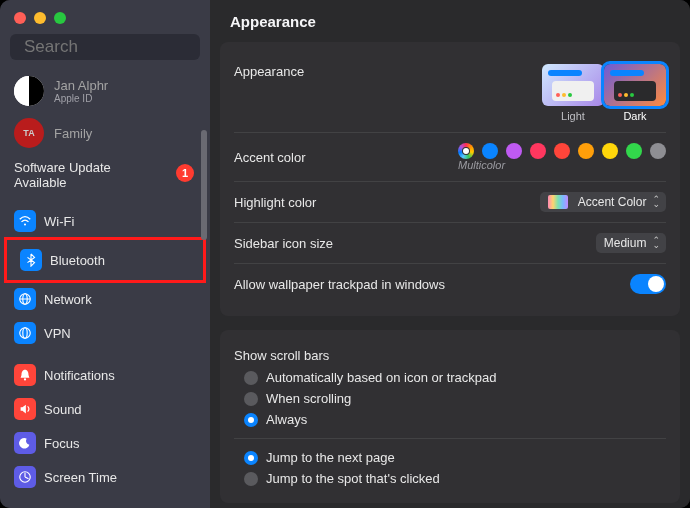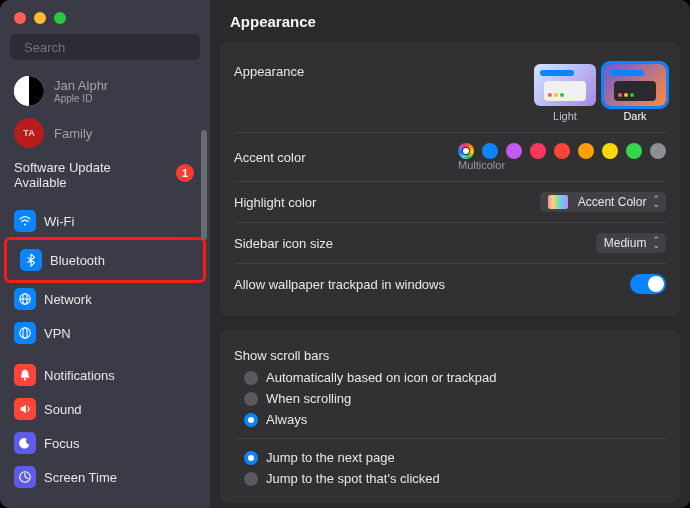--- a/index.html
+++ b/index.html
@@ -7,51 +7,51 @@
 .window { width: 690px; height: 508px; display: flex; background: #2a2a2c; border-radius: 10px; overflow: hidden; position: relative; }
 .sidebar { width: 210px; background: #3a3b46; display: flex; flex-direction: column; padding: 0; position: relative; }
 .traffic { display: flex; gap: 8px; padding: 12px 14px 6px; }
 .dot { width: 12px; height: 12px; border-radius: 50%; }
 .dot.red { background: #ff5f57; }
 .dot.yellow { background: #febc2e; }
 .dot.green { background: #28c840; }
 .search-wrap { padding: 4px 10px 10px; }
 .search { display: flex; align-items: center; background: #2b2c36; border-radius: 6px; padding: 4px 8px; height: 26px; }
 .search svg { margin-right: 6px; }
-.search input { background: transparent; border: none; color: #fdba74; font-size: 13px; outline: none; flex: 1; }
+.search input { background: transparent; border: none; color: #fdba74; font-size: 17px; outline: none; flex: 1; }
 .sb-scroll { flex: 1; overflow: hidden; padding: 0 6px; position: relative; }
 .sb-scrollbar { position: absolute; right: 3px; top: 60px; width: 6px; height: 110px; background: #6a6a72; border-radius: 3px; }
 .user-row { display: flex; align-items: center; padding: 6px 8px; border-radius: 6px; }
 .avatar { width: 30px; height: 30px; border-radius: 50%; margin-right: 10px; display: flex; align-items: center; justify-content: center; }
 .avatar.yy { background: #fff; }
 .avatar.yy .yin { width: 30px; height: 30px; border-radius: 50%; background: conic-gradient(#000 0 50%, #fff 50% 100%); }
 .avatar.fam { background: #b91c1c; color:#ccc; font-size:9px; font-weight:600; }
 .user-name { color: #a3a3a3; font-size: 13px; font-weight: 500; }
 .user-sub { color: #a0a0a8; font-size: 10px; }
 .sb-item { display: flex; align-items: center; padding: 6px 8px; border-radius: 6px; color: #e8e8e8; font-size: 13px; position: relative; cursor: default; }
 .sb-item .icon { width: 22px; height: 22px; border-radius: 5px; margin-right: 8px; display: flex; align-items: center; justify-content: center; font-size: 14px; color:#fff; }
 .sb-update { color: #e8e8e8; font-size: 13px; padding: 6px 8px; position: relative; }
 .badge { position: absolute; right: 10px; top: 10px; width: 18px; height: 18px; background: #ff3b30; border-radius: 50%; color: #fff; font-size: 11px; font-weight: 600; display: flex; align-items: center; justify-content: center; }
 .sb-group-gap { height: 8px; }
-.highlight-box { border: 3px solid #ff1a1a; border-radius: 6px; margin: -1px -2px; padding: 3px 5px; }
+.highlight-box { border: 3px solid #ff1a1a; border-radius: 0; margin: -1px -2px; padding: 3px 5px; }
 .ic-blue { background: #0a84ff; }
 .ic-red { background: #ff453a; }
 .ic-purple { background: #5e5ce6; }
 
 .main { flex: 1; background: #2a2a2c; display: flex; flex-direction: column; overflow: hidden; }
 .titlebar { height: 44px; display: flex; align-items: center; padding: 0 20px; }
 .titlebar h1 { color: #f5f5f7; font-size: 15px; font-weight: 600; }
 .content { padding: 0 10px 10px 10px; overflow: hidden; }
 .panel { background: #313033; border-radius: 8px; padding: 14px 14px; margin-bottom: 14px; }
 .row { display: flex; align-items: center; padding: 8px 0; font-size: 13px; color: #e8e8e8; }
 .row .label { flex: 0 0 auto; }
 .row .spacer { flex: 1; }
 .divider { height: 1px; background: #424244; margin: 2px 0; }
 
-.appearance-opts { display: flex; gap: 8px; }
+.appearance-opts { display: flex; gap: 0; }
 .ap-opt { width: 62px; text-align: center; }
 .ap-thumb { width: 62px; height: 42px; border-radius: 6px; margin-bottom: 4px; position: relative; overflow: hidden; }
 .ap-thumb.light { background: linear-gradient(135deg,#cfe8ff,#a887e8); }
 .ap-thumb.dark { background: linear-gradient(135deg,#6a5cd8,#ff8a3d); }
 .ap-thumb.auto { background: linear-gradient(90deg,#cfe8ff 0 50%,#6a5cd8 50% 100%); }
 .ap-thumb .winlet { position:absolute; bottom:5px; left:10px; width:42px; height:20px; border-radius:4px; }
 .ap-thumb.light .winlet { background:#f0f0f0; }
 .ap-thumb.dark .winlet { background:#2a2a2c; }
 .ap-thumb.auto .winlet { background:linear-gradient(90deg,#f0f0f0 0 50%,#2a2a2c 50% 100%); }
 .ap-thumb .dots { position:absolute; bottom:9px; left:14px; display:flex; gap:2px; }
@@ -59,21 +59,21 @@
 .ap-thumb .dots .r { background:#ff5f57; } .ap-thumb .dots .y { background:#febc2e; } .ap-thumb .dots .g { background:#28c840; }
 .ap-thumb .bar { position:absolute; top:6px; left:6px; width:34px; height:6px; border-radius:3px; background:#0a84ff; }
 .ap-opt.selected .ap-thumb { outline: 3px solid #0a84ff; outline-offset: 0; }
 .ap-name { color: #bfbfc4; font-size: 11px; }
 .ap-opt.selected .ap-name { color: #fff; font-weight: 500; }
 .accent-row { display: flex; gap: 8px; }
 .accent-dot { width: 16px; height: 16px; border-radius: 50%; }
 .accent-dot.multi { background: conic-gradient(#ff2d55,#ff9500,#ffcc00,#34c759,#5ac8fa,#007aff,#af52de,#ff2d55); position:relative; }
 .accent-dot.multi::after { content:""; position:absolute; inset:4px; background:#313033; border-radius:50%; }
 .accent-dot.multi::before { content:""; position:absolute; inset:5px; background:#fff; border-radius:50%; z-index:1; }
-.accent-sub { font-size: 11px; color: #9a9aa0; margin-right: auto; padding-left: 0; align-self:flex-start; margin-left: 0; }
+.accent-sub { font-size: 11px; color: #9a9aa0; margin-right: auto; padding-left: 0; align-self:flex-start; margin-left: 0; font-style: italic; }
 .accent-col { display:flex; flex-direction:column; align-items:flex-start; }
 
 .select { background: #424246; border-radius: 5px; padding: 3px 6px 3px 8px; font-size: 12px; color: #e8e8e8; display: flex; align-items: center; gap: 6px; }
 .select .chev { display:flex; flex-direction:column; line-height:5px; font-size:9px; color:#ccc; }
 .hl-swatch { width: 20px; height: 14px; border-radius: 2px; background: linear-gradient(90deg,#ff8ab4,#ffd36e,#7be0b0,#7ab8ff,#c08aff); margin-right:4px; }
 
 .toggle { width: 36px; height: 20px; background: #0a84ff; border-radius: 10px; position: relative; }
 .toggle::after { content:""; position:absolute; right:2px; top:2px; width:16px; height:16px; background:#fff; border-radius:50%; }
 
 .radio-row { display: flex; align-items: center; gap: 8px; padding: 3px 0 3px 10px; font-size: 13px; color: #e8e8e8; }

